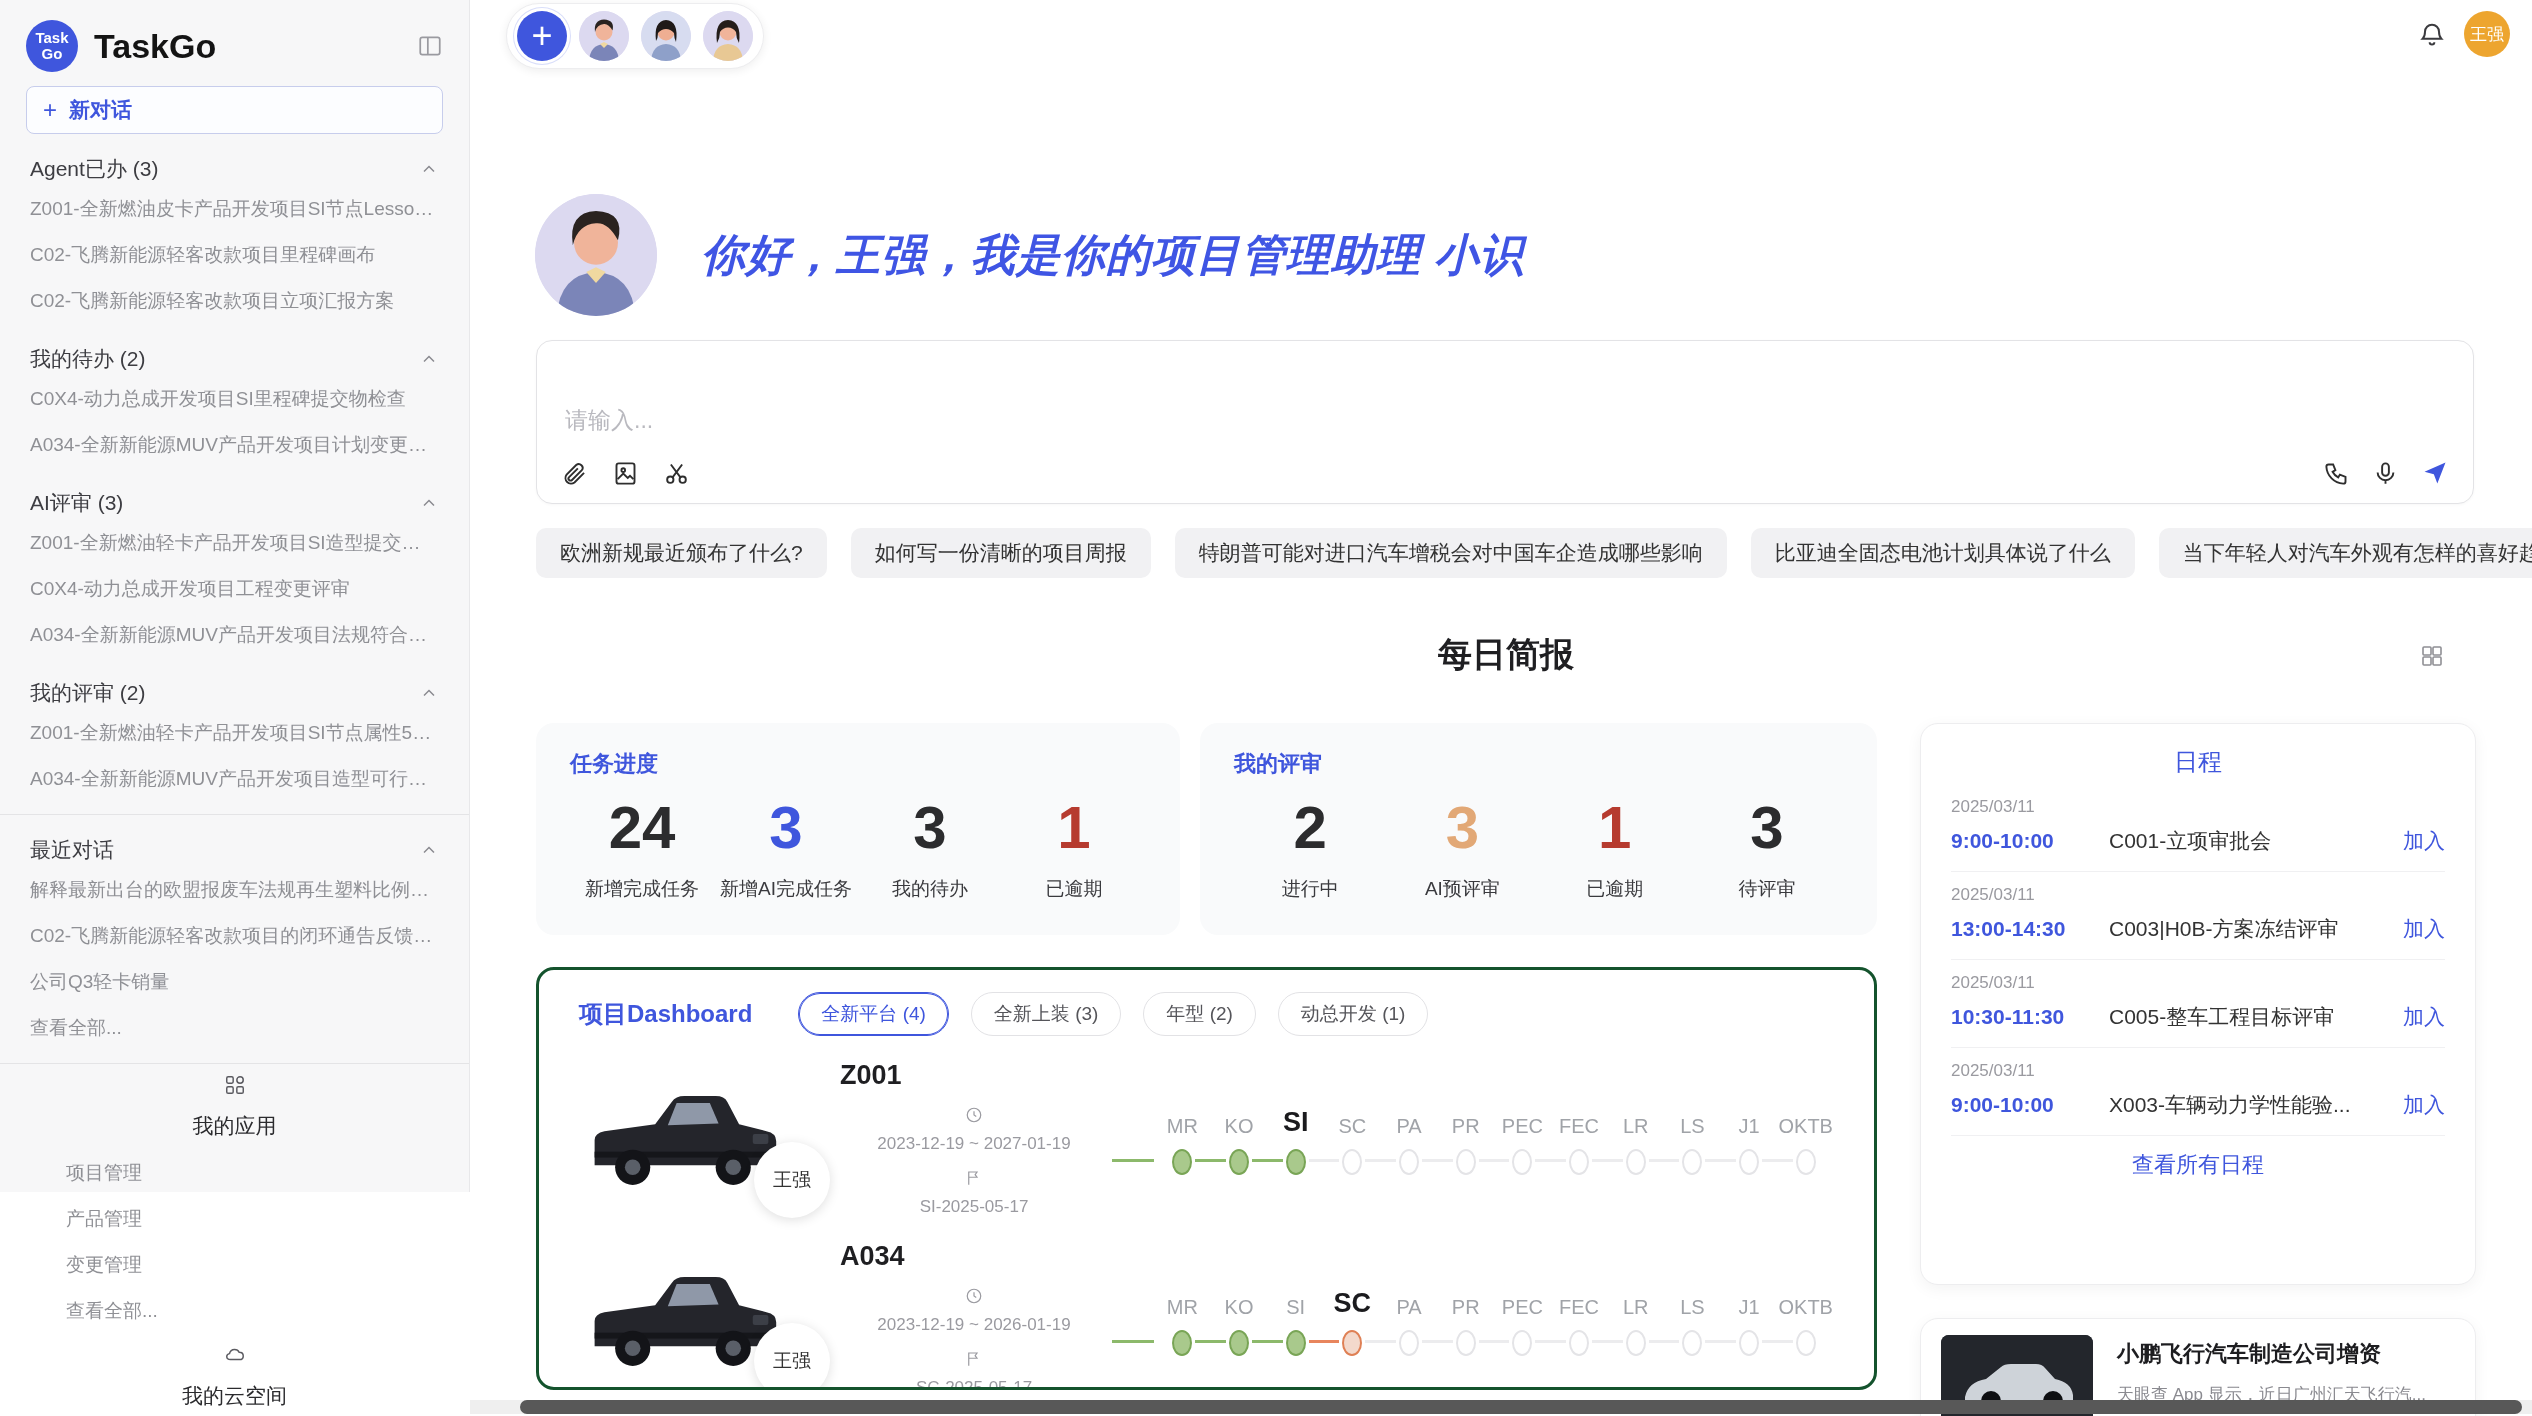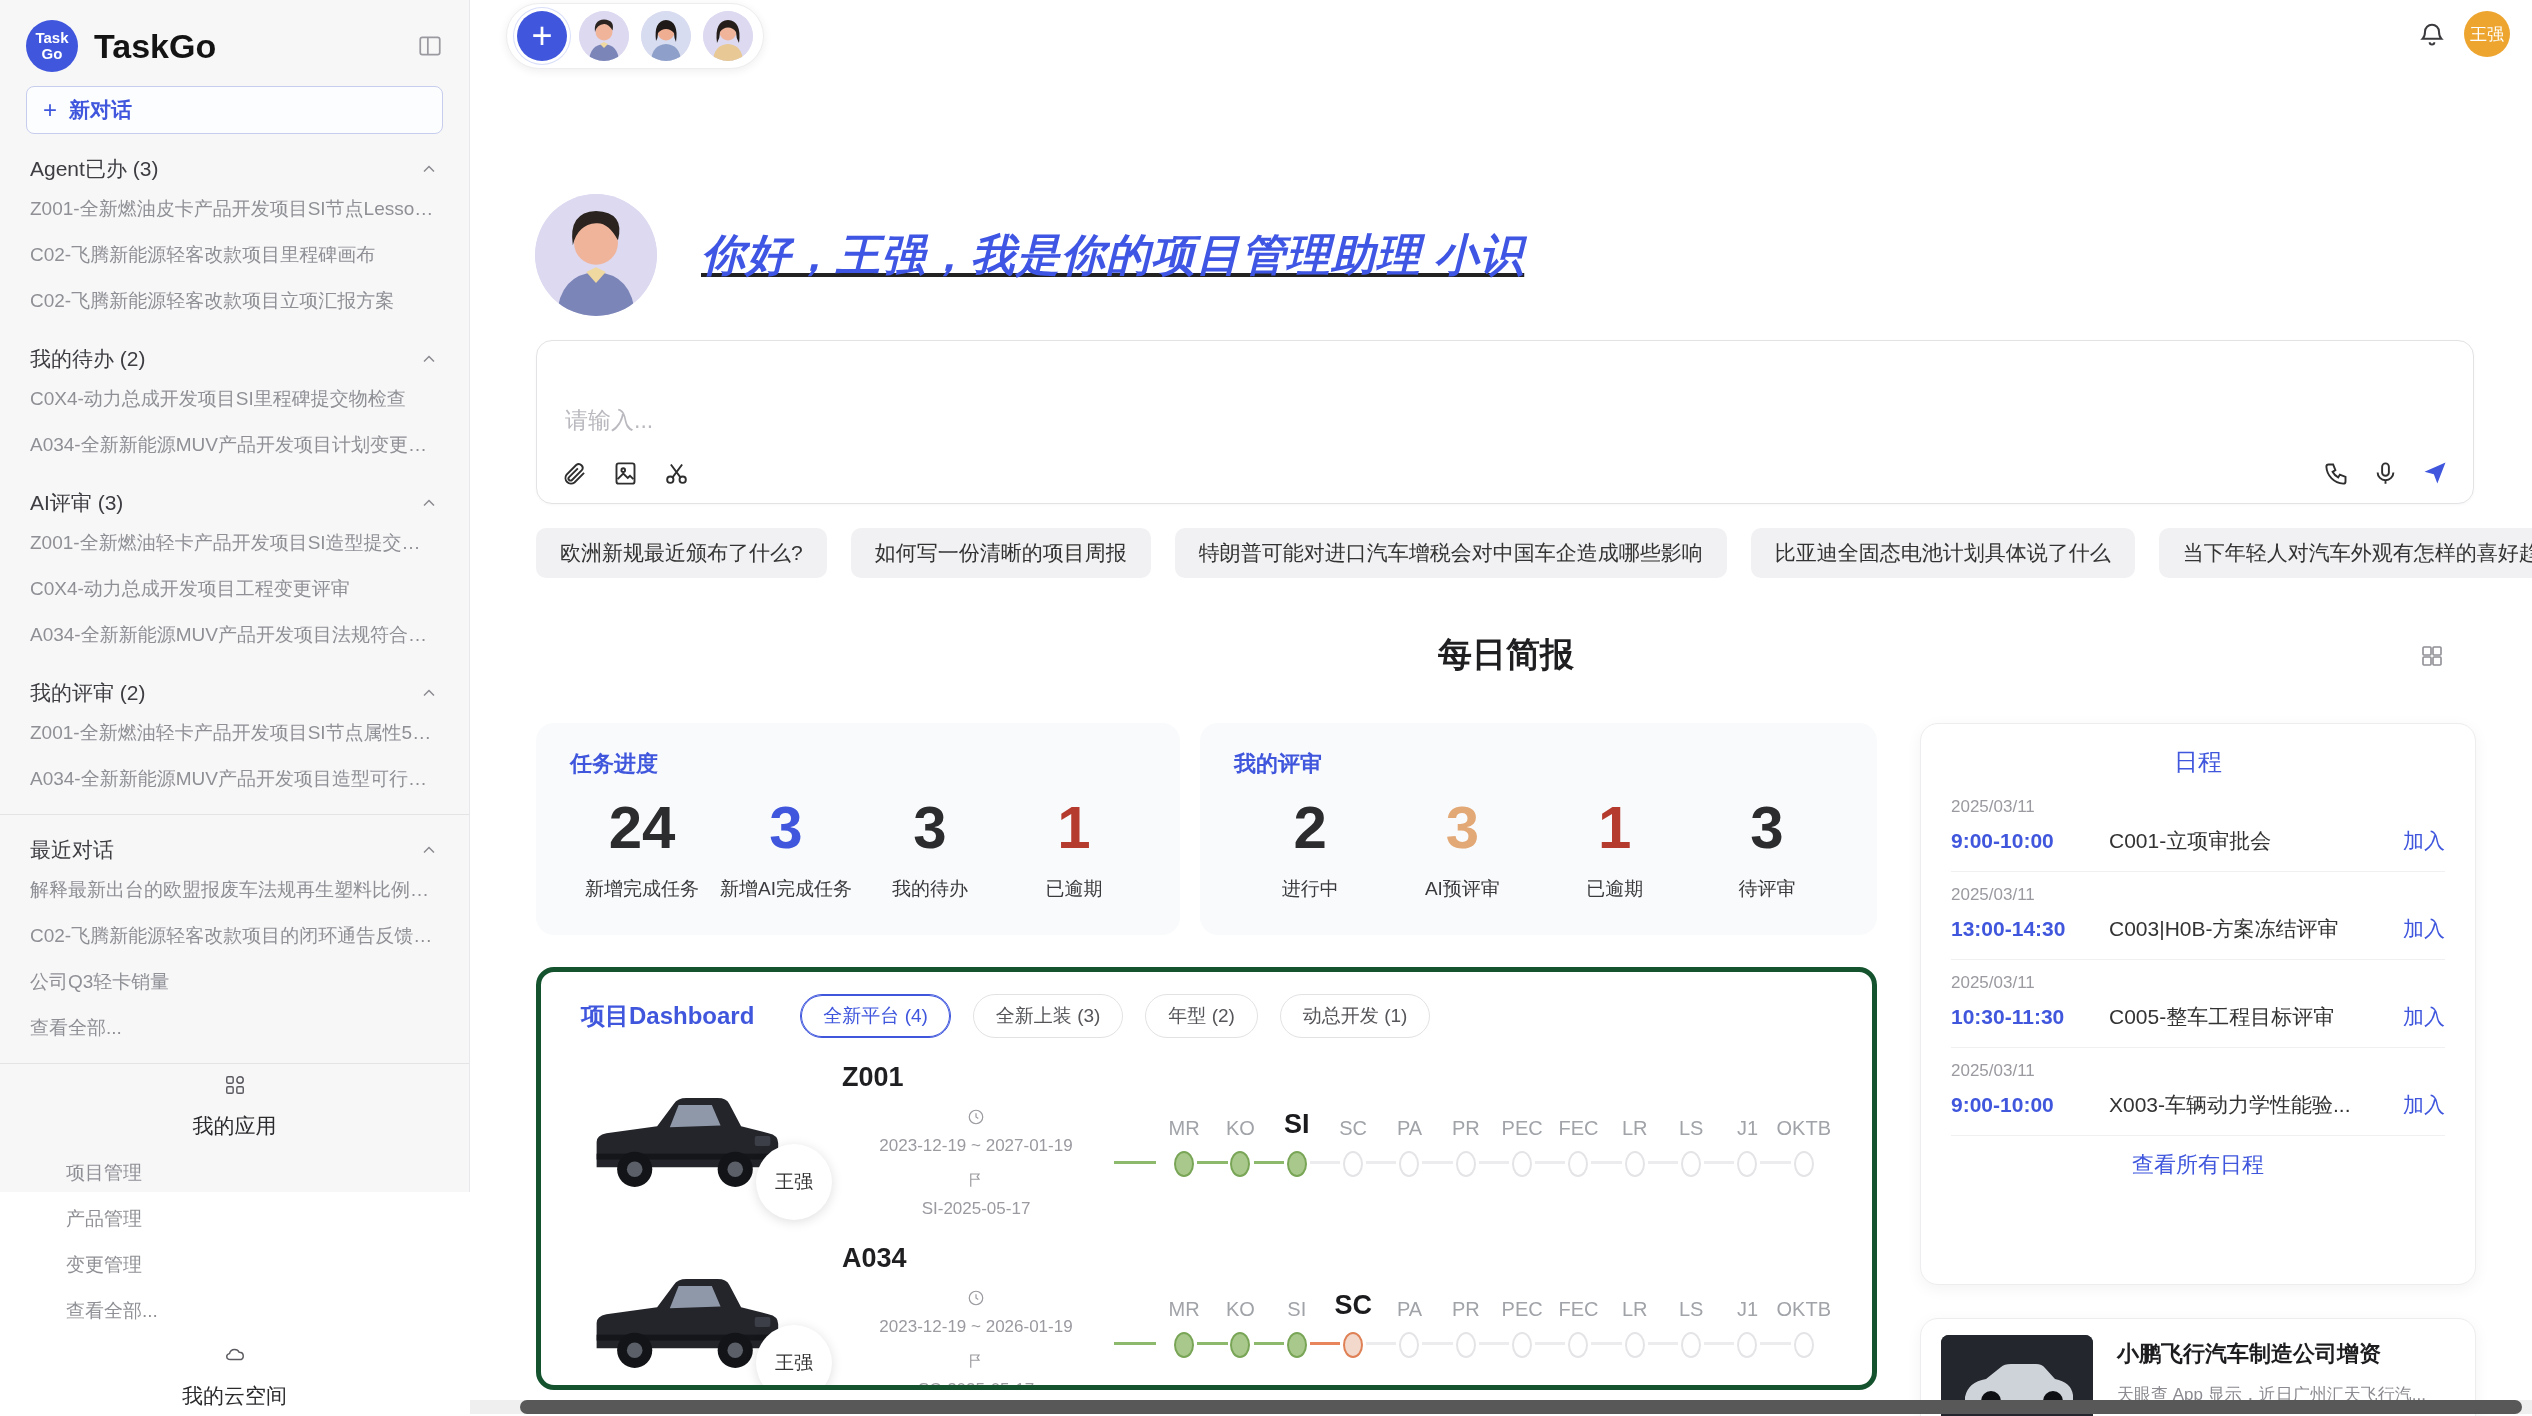--- a/index.html
+++ b/index.html
@@ -38,21 +38,21 @@
   .plus-btn{width:50px;height:50px;border-radius:50%;background:#3f56dd;color:#fff;font-size:36px;
             display:flex;align-items:center;justify-content:center;cursor:pointer;
             box-shadow:0 0 0 3px #fff,0 0 0 4px #d9defa;}
   .avatar-circ{width:50px;height:50px;border-radius:50%;overflow:hidden;background:#dcd9f0;cursor:pointer;}
   .bell{position:absolute;left:2418px;top:20px;color:#3a3a3e;cursor:pointer;}
   .user-avatar{position:absolute;left:2464px;top:11px;width:46px;height:46px;border-radius:50%;
                background:#eda52f;color:#fff;display:flex;align-items:center;justify-content:center;
                font-size:17px;cursor:pointer;}
 
   
-  .hero{position:absolute;left:535px;top:194px;display:flex;align-items:center;gap:44px;text-decoration:underline;}
+  .hero{position:absolute;left:535px;top:194px;display:flex;align-items:center;gap:44px;}
   .hero-avatar{width:122px;height:122px;border-radius:50%;overflow:hidden;background:#dcd9f0;}
   .greeting{font-size:44px;font-weight:bold;font-style:italic;color:#3f55e4;letter-spacing:1px;}
 
   
   .input-box{position:absolute;left:536px;top:340px;width:1938px;height:164px;border:1px solid #e3e3e6;
              border-radius:16px;background:#fff;box-sizing:border-box;box-shadow:0 1px 3px rgba(0,0,0,.03);}
   .input-box textarea{position:absolute;left:26px;top:62px;width:1500px;height:48px;border:none;outline:none;
              resize:none;font-family:inherit;font-size:23px;color:#333;background:transparent;}
   .input-box textarea::placeholder{color:#b9b9bf;}
   .in-icons-l{position:absolute;left:24px;bottom:16px;display:flex;gap:24px;color:#2e2e2e;}
@@ -90,21 +90,21 @@
   .sched-item:last-of-type{border-bottom:none;}
   .sd-date{color:#9a9aa0;font-size:17px;}
   .sd-row{display:flex;align-items:center;margin-top:10px;}
   .sd-time{color:#3f56dd;font-weight:bold;font-size:21px;width:158px;}
   .sd-title{flex:1;color:#333;font-size:21px;white-space:nowrap;overflow:hidden;text-overflow:ellipsis;}
   .sd-join{color:#3f56dd;font-size:21px;cursor:pointer;margin-left:14px;}
   .sched-footer{text-align:center;color:#3f56dd;font-size:22px;margin-top:14px;cursor:pointer;}
 
   
   .dash{position:absolute;left:536px;top:967px;width:1341px;height:423px;background:#fff;
-        border:5px solid #14532d;border-radius:18px;box-sizing:border-box;padding:22px 40px;overflow:hidden;}
+        border:3px solid #14532d;border-radius:18px;box-sizing:border-box;padding:22px 40px;overflow:hidden;}
   .dash-head{display:flex;align-items:center;gap:46px;}
   .dash-title{color:#3f56dd;font-size:24px;font-weight:bold;}
   .filters{display:flex;gap:22px;}
   .filter{height:42px;padding:0 22px;border:1px solid #e2e2e5;border-radius:999px;font-size:19px;
           color:#55555a;display:flex;align-items:center;background:#fff;cursor:pointer;white-space:nowrap;}
   .filter.active{border-color:#3f56dd;color:#3f56dd;box-shadow:0 0 0 1px #3f56dd inset;}
   .proj-row{display:flex;align-items:center;margin-top:24px;}
   .truck-wrap{position:relative;width:205px;height:130px;flex:none;}
   .owner-badge{position:absolute;right:-46px;bottom:-14px;width:76px;height:76px;border-radius:50%;
                background:#fff;box-shadow:0 2px 12px rgba(0,0,0,.13);display:flex;align-items:center;

